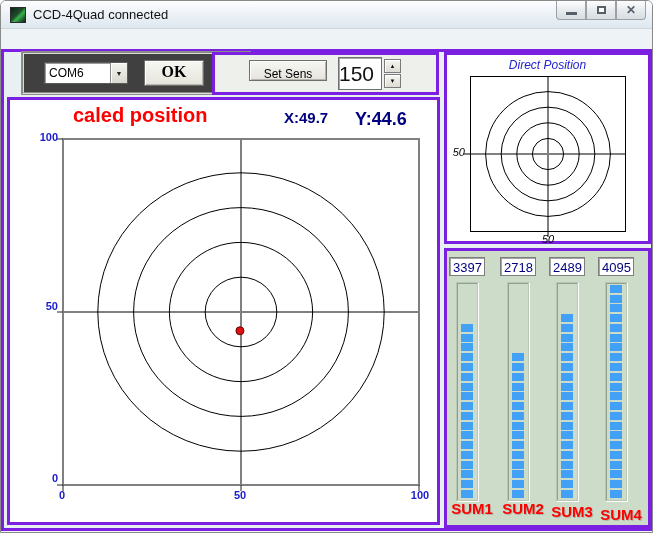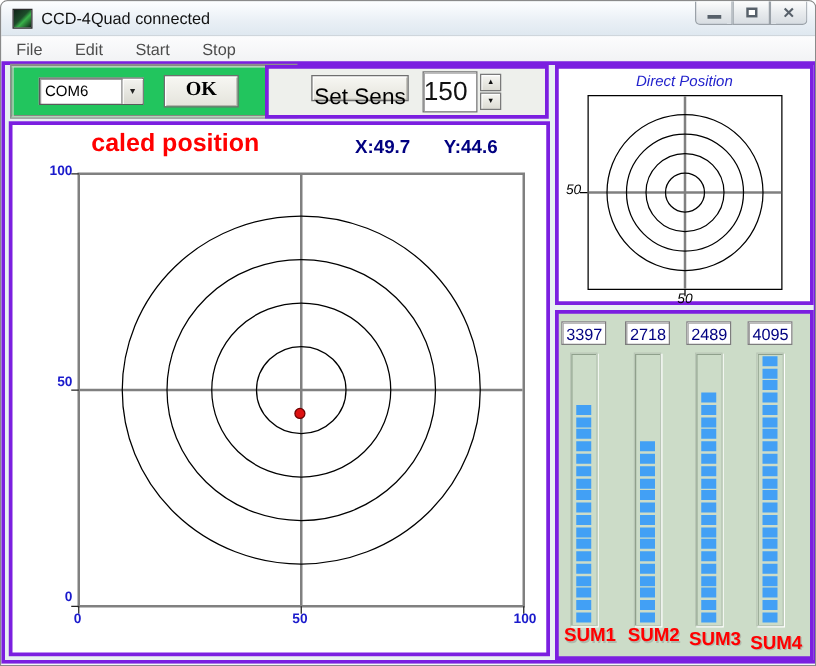--- a/index.html
+++ b/index.html
@@ -40,22 +40,22 @@
   .menu-item { font-size:13px; color:#4c4c4c; }
   
   #client {
     position:absolute; left:0; top:48px; width:653px; height:482px;
     background:#e8f0f2; border:3px solid var(--accent_purple);
   }
   .panel { position:absolute; }
   .purple-border { border:3px solid var(--accent_purple); }
   
   #com-panel {
-    left:5px; top:0px; width:228px; height:42px;
-    background:#22c55e; border:2px groove #dcdcd4; outline:1px solid #8e8e8e;
+    left:18px; top:0px; width:228px; height:42px;
+    background:#404040; border:2px groove #dcdcd4; outline:1px solid #8e8e8e;
   }
   .combo {
     position:absolute; left:20px; top:8px; width:84px; height:22px;
     background:#fff; border:1px solid #5a5a5a;
     box-shadow:inset 1px 1px 0 #9c9c9c; display:flex;
   }
   .combo-value { flex:1; font-size:12px; color:#000; padding:3px 0 0 4px; }
   .combo-arrow-btn {
     width:17px; height:100%; background:linear-gradient(#f4f4f0,#d9d8d0);
     border-left:1px solid #8a8a8a; box-shadow:inset 1px 1px 0 #fff;
@@ -70,39 +70,39 @@
   }
   #ok-button {
     position:absolute; left:120px; top:6px; width:60px; height:26px;
     font-family:"Liberation Serif", serif; font-weight:bold; font-size:16px;
     padding-top:2px;
   }
   
   #sens-panel { left:208px; top:0px; width:227px; height:43px; background:#eef0ec; }
   #setsens-button {
     position:absolute; left:34px; top:5px; width:78px; height:21px;
-    font-size:18px; padding-top:6px;
+    font-size:12px; padding-top:6px;
   }
   #sens-value {
     position:absolute; left:123px; top:2px; width:44px; height:33px;
     background:#fff; border:1px solid #707070; box-shadow:inset 1px 1px 0 #a8a8a8;
     font-size:21px; color:#111; padding-top:4px;
   }
   .spinner { position:absolute; left:169px; top:4px; width:17px; height:29px; }
   .spin {
     width:17px; height:14px; margin-bottom:1px;
     background:linear-gradient(#f6f6f2,#dddcd4); border:1px solid #7a7a7a;
     box-shadow:inset 1px 1px 0 #fff;
     font-size:6px; color:#111; text-align:center; line-height:13px;
   }
   
   #main-panel { left:3px; top:45px; width:433px; height:428px; background:#fff; }
   #caled-title { position:absolute; left:63px; top:4px; font-size:20px; font-weight:bold; color:var(--label_red); }
   #readout-x { position:absolute; left:274px; top:9px; font-size:15px; font-weight:bold; color:var(--value_navy); }
-  #readout-y { position:absolute; left:345px; top:9px; font-size:15px; font-weight:bold; color:var(--value_navy); }
+  #readout-y { position:absolute; left:345px; top:9px; font-size:18px; font-weight:bold; color:var(--value_navy); }
   #caled-svg { position:absolute; left:52px; top:38px; overflow:visible; }
   .tick { position:absolute; font-size:11px; font-weight:bold; color:var(--tick_blue); }
   #caled-ytick-0 { left:14px;  top:31px;  width:34px; text-align:right; }
   #caled-ytick-1 { left:14px;  top:200px; width:34px; text-align:right; }
   #caled-ytick-2 { left:14px;  top:372px; width:34px; text-align:right; }
   #caled-xtick-0 { left:40px;  top:389px; width:24px; text-align:center; }
   #caled-xtick-1 { left:218px; top:389px; width:24px; text-align:center; }
   #caled-xtick-2 { left:395px; top:389px; width:30px; text-align:center; }
   #status-box {
     position:absolute; left:274px; top:398px; width:116px; height:20px;
@@ -152,26 +152,20 @@
         </div>
       <div class="wbtn">
           <div class="glyph-restore"></div>
         </div>
       <div class="wbtn">
           <span class="glyph-close">✕</span>
         </div>
     </div>
   </div>
 
-  <div id="menubar">
-    <span class="menu-item">File</span>
-    <span class="menu-item">Edit</span>
-    <span class="menu-item">Start</span>
-    <span class="menu-item">Stop</span>
-  </div>
 
   <div id="client">
 
     <div id="com-panel" class="panel">
       <div class="combo">
         <span class="combo-value">COM6</span>
         <span class="combo-arrow-btn">▼</span>
       </div>
       <div id="ok-button" class="btn3d">OK</div>
     </div>

